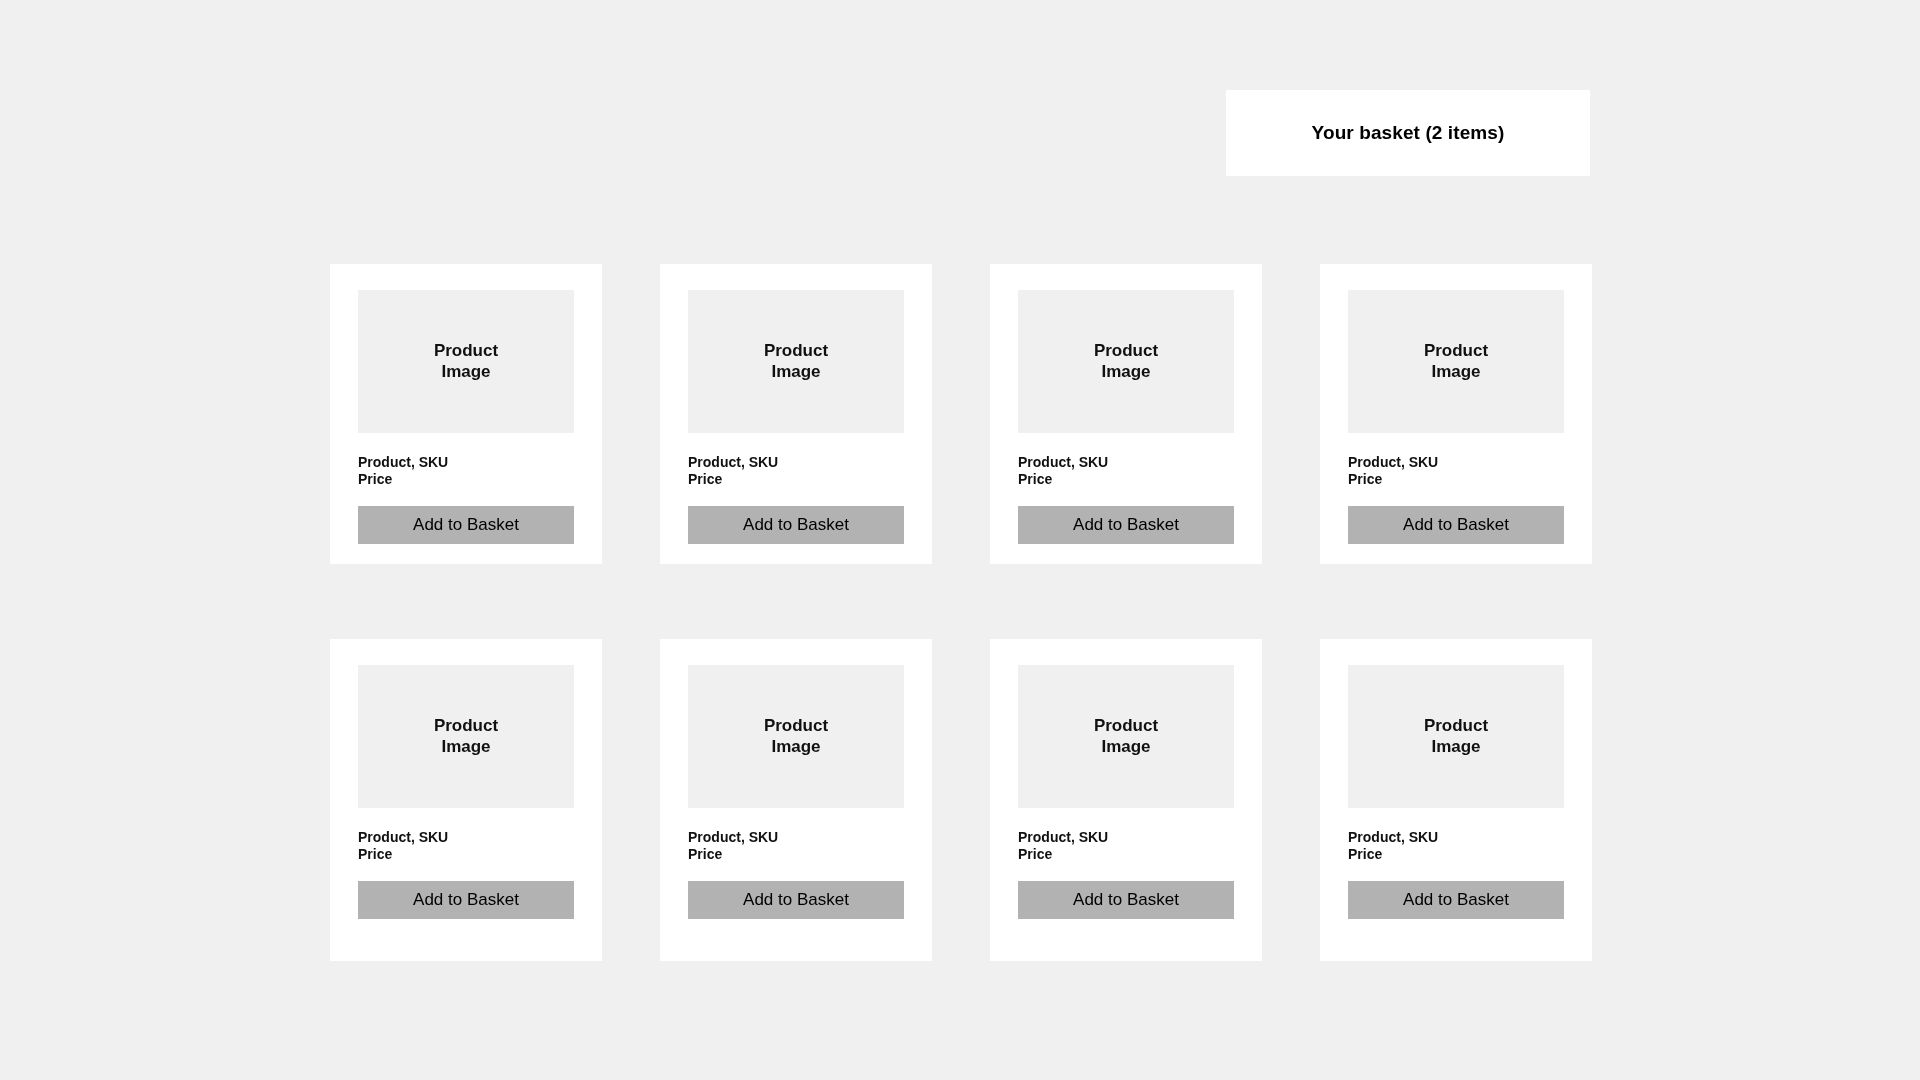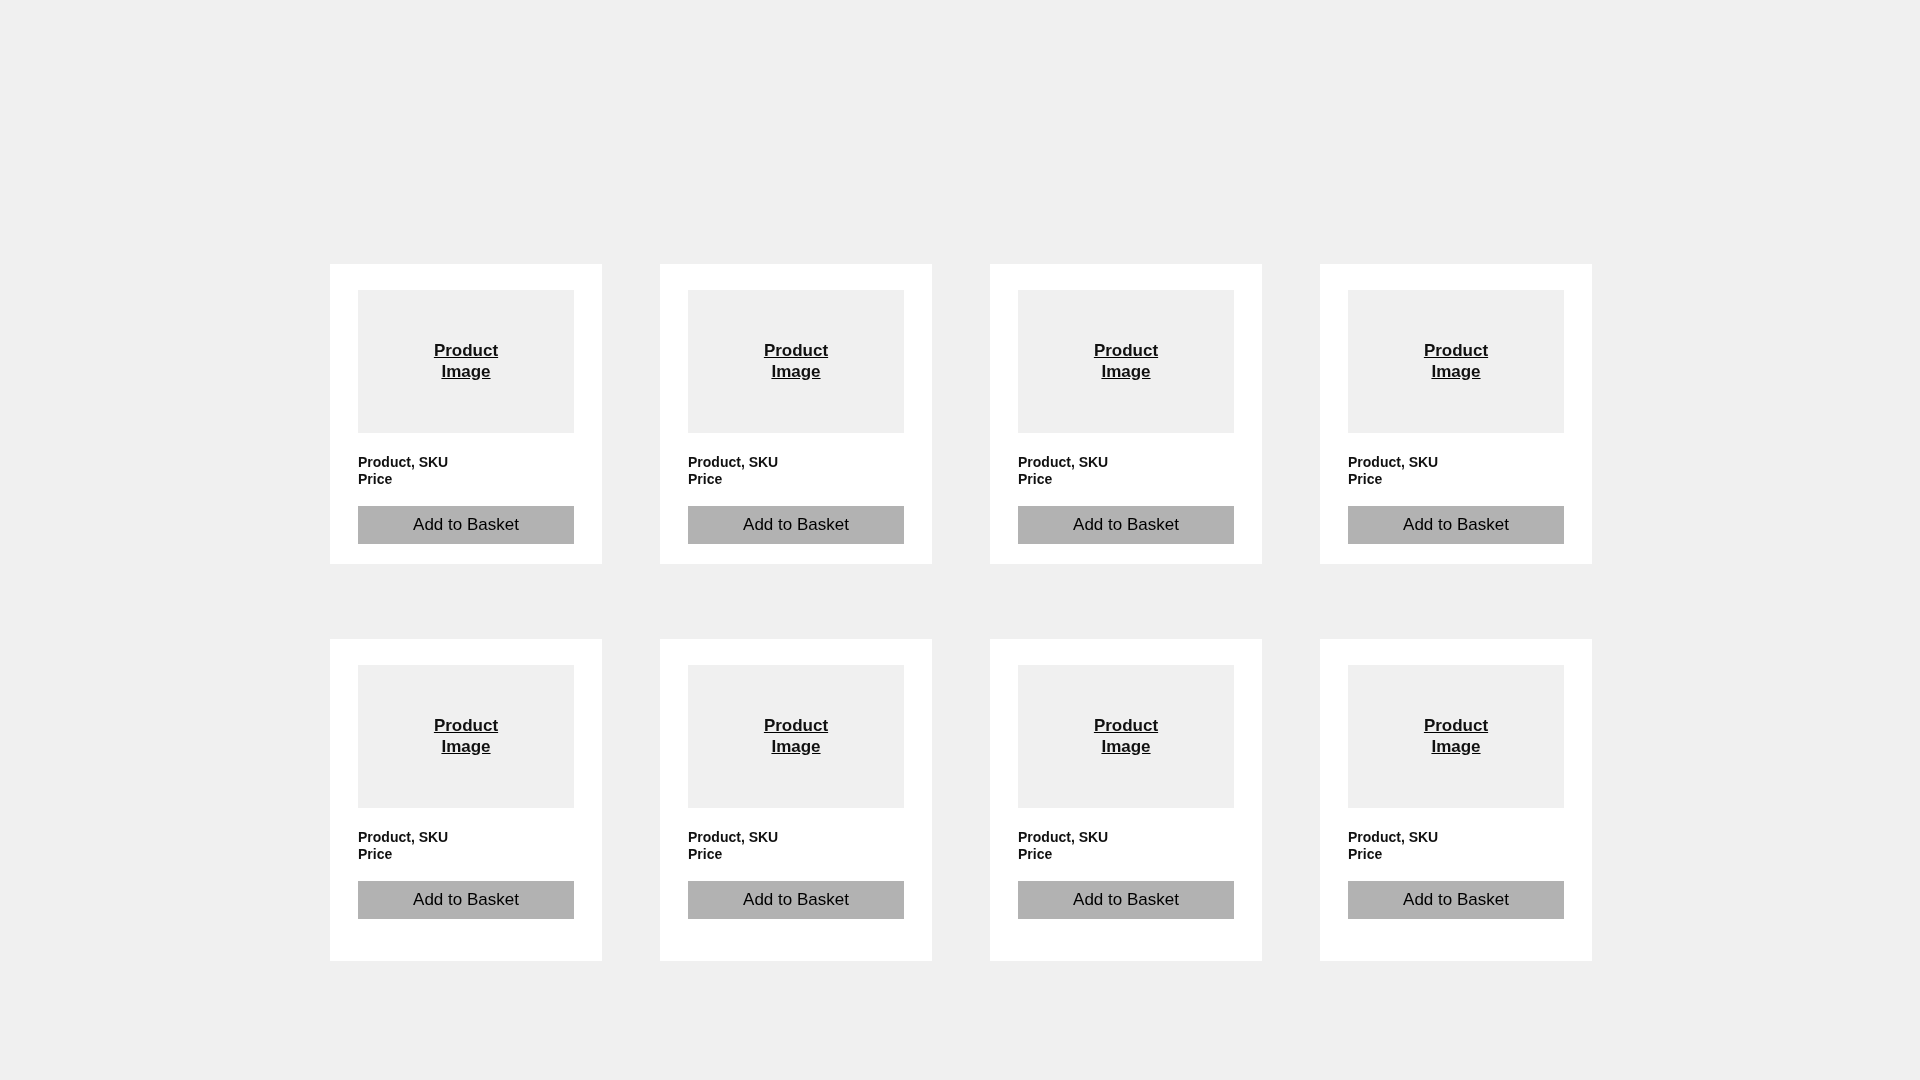--- a/index.html
+++ b/index.html
@@ -66,21 +66,20 @@
 
   .product-image {
     width: 100%;
     height: 143px;
     background: #f0f0f0;
     display: flex;
     flex-direction: column;
     align-items: center;
     justify-content: center;
     margin-bottom: 21px;
-    text-decoration: underline;
   }
 
   .product-image span {
     font-size: 17px;
     font-weight: bold;
     color: #111111;
     line-height: 1.18;
     text-align: center;
     display: block;
   }
@@ -110,20 +109,23 @@
     display: flex;
     align-items: center;
     justify-content: center;
   }
 </style>
 </head>
 <body>
 
 <div class="page">
 
+  <div class="basket-panel">
+    <div class="basket-title">Your basket (2 items)</div>
+  </div>
 
   <div class="product-grid">
 
     <div class="product-card">
       <div class="product-image">
         <span>Product</span>
         <span>Image</span>
       </div>
       <div class="product-meta">
         <div>Product, SKU</div>

